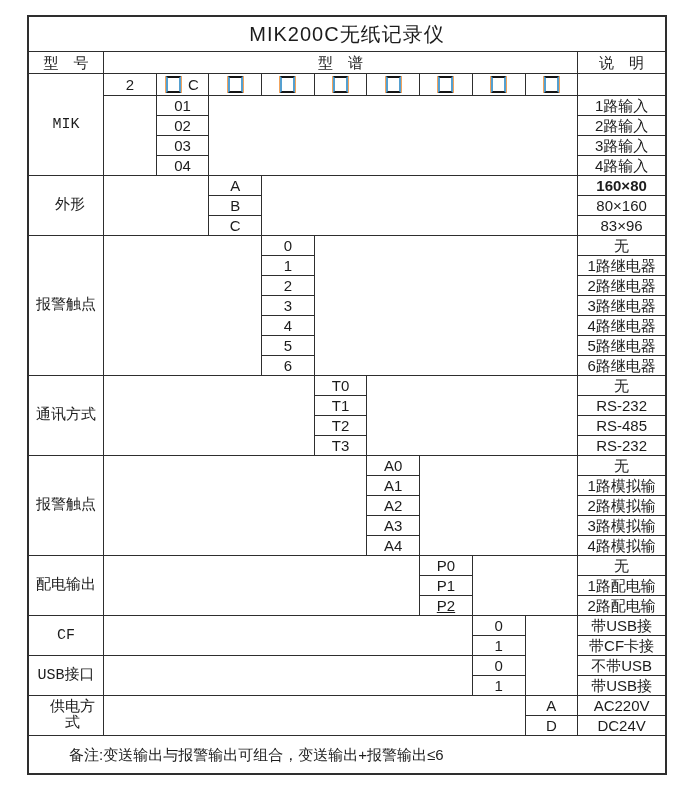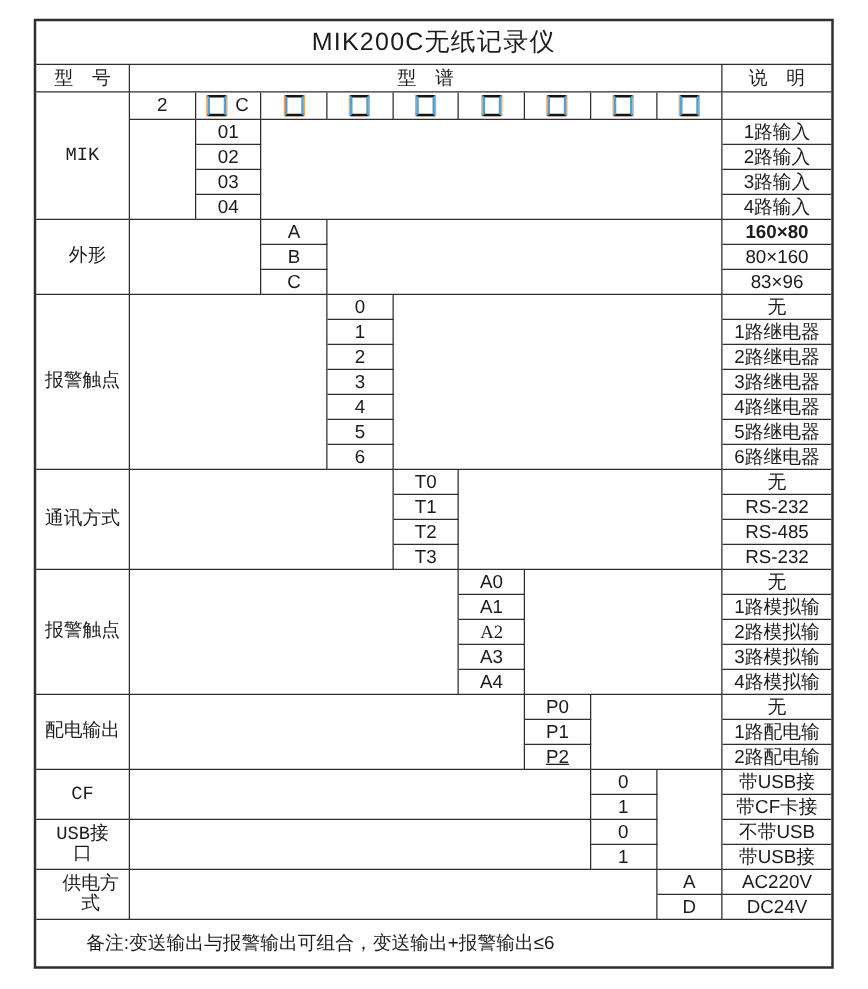--- a/index.html
+++ b/index.html
@@ -123,21 +123,21 @@
     <div class="cell desc er" style="grid-area: 20 / 11 / 21 / 12;">RS-485</div>
     <div class="cell code" style="grid-area: 21 / 6 / 22 / 7;">T3</div>
     <div class="cell desc er" style="grid-area: 21 / 11 / 22 / 12;">RS-232</div>
     <div class="cell label" style="grid-area: 22 / 1 / 27 / 2;">报警触点</div>
     <div class="cell" style="grid-area: 22 / 2 / 27 / 7;"></div>
     <div class="cell" style="grid-area: 22 / 8 / 27 / 11;"></div>
     <div class="cell code" style="grid-area: 22 / 7 / 23 / 8;">A0</div>
     <div class="cell desc er" style="grid-area: 22 / 11 / 23 / 12;">无</div>
     <div class="cell code" style="grid-area: 23 / 7 / 24 / 8;">A1</div>
     <div class="cell desc er" style="grid-area: 23 / 11 / 24 / 12;">1路模拟输</div>
-    <div class="cell code" style="grid-area: 24 / 7 / 25 / 8; font-family: Liberation Serif, serif;">A2</div>
+    <div class="cell code" style="grid-area: 24 / 7 / 25 / 8;">A2</div>
     <div class="cell desc er" style="grid-area: 24 / 11 / 25 / 12;">2路模拟输</div>
     <div class="cell code" style="grid-area: 25 / 7 / 26 / 8;">A3</div>
     <div class="cell desc er" style="grid-area: 25 / 11 / 26 / 12;">3路模拟输</div>
     <div class="cell code" style="grid-area: 26 / 7 / 27 / 8;">A4</div>
     <div class="cell desc er" style="grid-area: 26 / 11 / 27 / 12;">4路模拟输</div>
     <div class="cell label" style="grid-area: 27 / 1 / 30 / 2;">配电输出</div>
     <div class="cell" style="grid-area: 27 / 2 / 30 / 8;"></div>
     <div class="cell" style="grid-area: 27 / 9 / 30 / 11;"></div>
     <div class="cell code" style="grid-area: 27 / 8 / 28 / 9;">P0</div>
     <div class="cell desc er" style="grid-area: 27 / 11 / 28 / 12;">无</div>
@@ -145,21 +145,21 @@
     <div class="cell desc er" style="grid-area: 28 / 11 / 29 / 12;">1路配电输</div>
     <div class="cell code" style="grid-area: 29 / 8 / 30 / 9; text-decoration: underline;">P2</div>
     <div class="cell desc er" style="grid-area: 29 / 11 / 30 / 12;">2路配电输</div>
     <div class="cell label" style="grid-area: 30 / 1 / 32 / 2;">CF</div>
     <div class="cell" style="grid-area: 30 / 2 / 32 / 9;"></div>
     <div class="cell" style="grid-area: 30 / 10 / 34 / 11;"></div>
     <div class="cell code" style="grid-area: 30 / 9 / 31 / 10;">0</div>
     <div class="cell desc er" style="grid-area: 30 / 11 / 31 / 12;">带USB接</div>
     <div class="cell code" style="grid-area: 31 / 9 / 32 / 10;">1</div>
     <div class="cell desc er" style="grid-area: 31 / 11 / 32 / 12;">带CF卡接</div>
-    <div class="cell label" style="grid-area: 32 / 1 / 34 / 2; flex-direction: column;">
+    <div class="cell label" style="grid-area: 32 / 1 / 34 / 2; flex-direction: row;">
       <div>USB接</div>
       <div>口</div>
     </div>
     <div class="cell" style="grid-area: 32 / 2 / 34 / 9;"></div>
     <div class="cell code" style="grid-area: 32 / 9 / 33 / 10;">0</div>
     <div class="cell desc er" style="grid-area: 32 / 11 / 33 / 12;">不带USB</div>
     <div class="cell code" style="grid-area: 33 / 9 / 34 / 10;">1</div>
     <div class="cell desc er" style="grid-area: 33 / 11 / 34 / 12;">带USB接</div>
     <div class="cell label" style="grid-area: 34 / 1 / 36 / 2; padding-left: 15px;">供电方式</div>
     <div class="cell" style="grid-area: 34 / 2 / 36 / 10;"></div>

